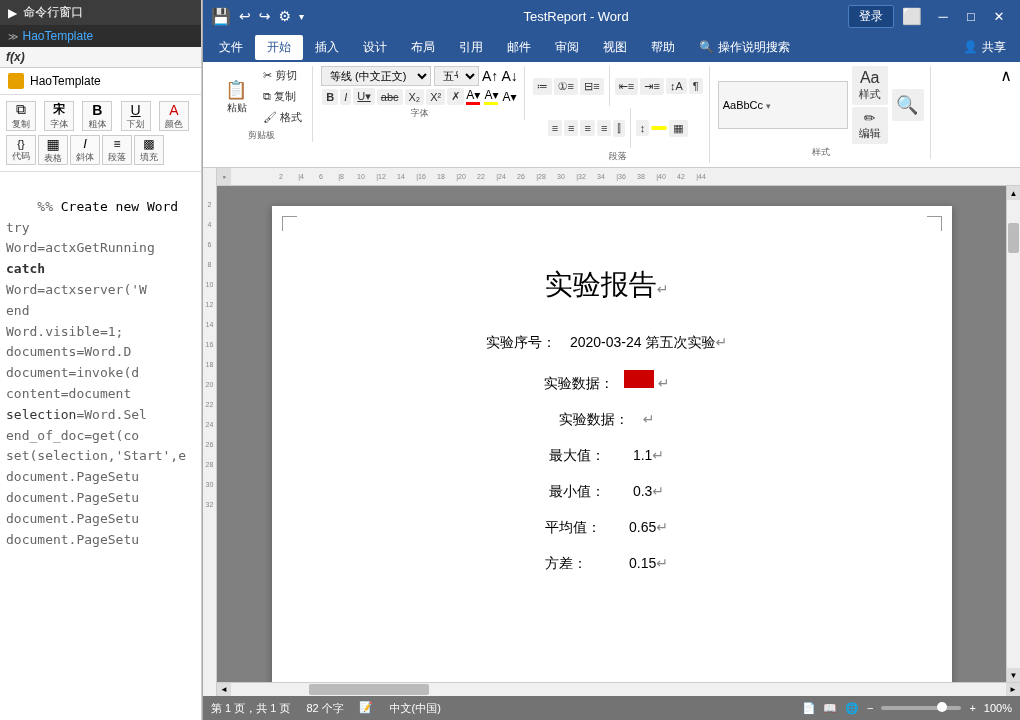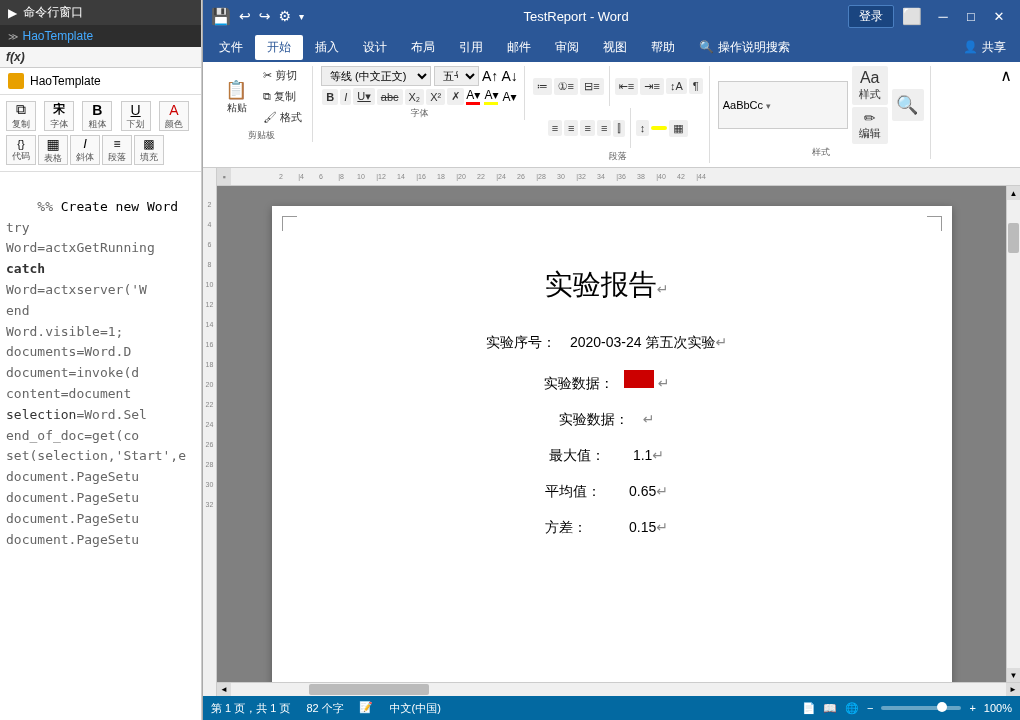--- a/index.html
+++ b/index.html
@@ -340,21 +340,21 @@
     .red-box {
       display: inline-block;
       width: 30px;
       height: 18px;
       background: #cc0000;
       vertical-align: middle;
     }
 
     
     .status-bar {
-      background: #0369a1;
+      background: #737373;
       color: white;
       height: 24px;
       display: flex;
       align-items: center;
       padding: 0 8px;
       font-size: 11px;
       gap: 4px;
     }
     .status-bar .status-left { display: flex; gap: 16px; flex: 1; }
     .status-bar .status-right { display: flex; align-items: center; gap: 8px; }
@@ -735,20 +735,24 @@
               <span class="field-label">实验数据：</span>
               <span class="enter-mark" style="margin-left:4px;">↵</span>
             </div>
 
 
             <div class="field-row">
               <span class="field-label">最大值：</span>
               <span class="field-value">1.1<span class="enter-mark">↵</span></span>
             </div>
 
+            <div class="field-row">
+              <span class="field-label">最小值：</span>
+              <span class="field-value">0.3<span class="enter-mark">↵</span></span>
+            </div>
 
             <div class="field-row">
               <span class="field-label">平均值：</span>
               <span class="field-value">0.65<span class="enter-mark">↵</span></span>
             </div>
 
             <div class="field-row">
               <span class="field-label">方差：</span>
               <span class="field-value">0.15<span class="enter-mark">↵</span></span>
             </div>

